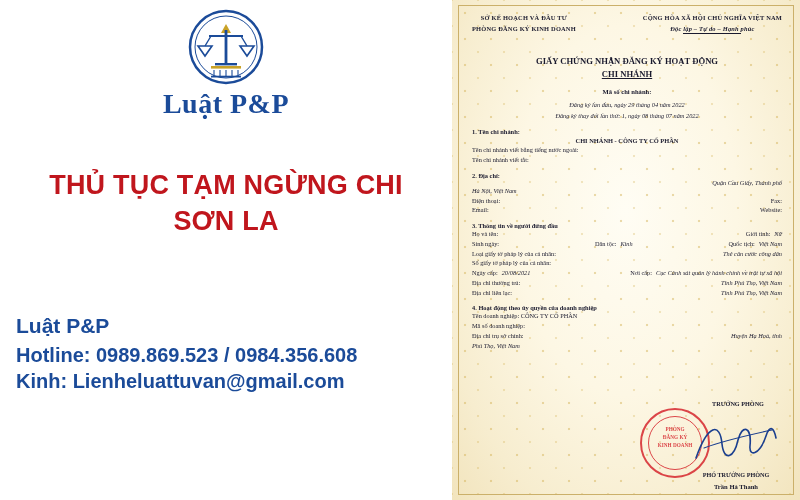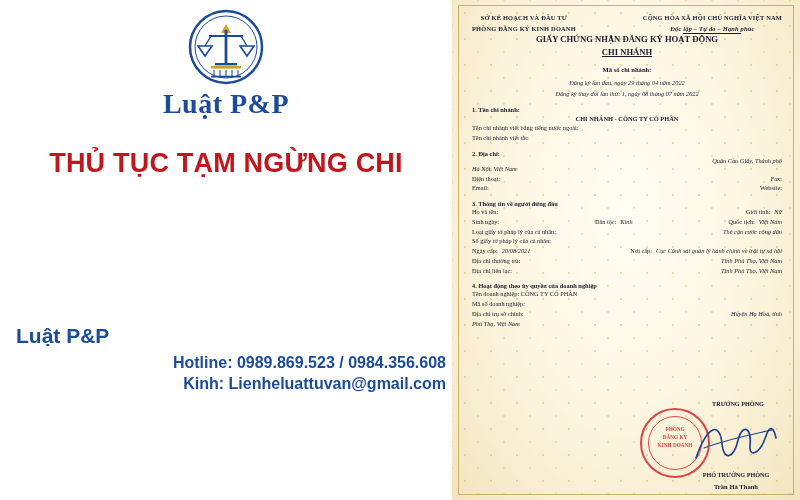--- a/index.html
+++ b/index.html
@@ -52,21 +52,21 @@
     font-size: 28px;
     font-weight: bold;
     color: #1b4b99;
     letter-spacing: 0.5px;
     font-family: "Liberation Serif", serif;
   }
 
   .headline {
     position: absolute;
     left: 14px;
-    top: 146px;
+    top: 168px;
     width: 424px;
     text-align: center;
     color: #c0161d;
     font-size: 27px;
     line-height: 1.33;
     font-weight: bold;
     letter-spacing: 0.2px;
   }
   .headline .ln { display: block; }
 
@@ -76,24 +76,23 @@
     bottom: 28px;
     width: 430px;
     color: #1b4b99;
     font-weight: bold;
   }
   .contact .brand {
     font-size: 21px;
     margin-bottom: 6px;
   }
   .contact .line {
-    font-size: 16px;
+    font-size: 20px;
     margin-bottom: 3px;
     white-space: nowrap;
-    text-align: right;
   }
 
   
   .right {
     position: relative;
     width: 348px;
     height: 500px;
     overflow: hidden;
     background: #fdfaf0;
   }
@@ -146,20 +145,21 @@
   .cert-head .col .l2 { display: block; margin-top: 4px; }
   .cert-head .col .rule {
     width: 58px;
     height: 1px;
     background: #1a1a2e;
     margin: 1px auto 0;
   }
   .cert-head .col.right-col .l2 { font-style: italic; }
 
   .cert-title {
+    margin-top: 22px;
     text-align: center;
   }
   .cert-title .t1 {
     font-size: 8.6px;
     font-weight: bold;
   }
   .cert-title .t2 {
     font-size: 8.6px;
     font-weight: bold;
     margin-top: 3px;
@@ -315,20 +315,21 @@
             <line x1="51" y1="62" x2="51" y2="68"></line>
             <line x1="24" y1="68.6" x2="54" y2="68.6" stroke-width="1.8"></line>
           </g>
         </svg>
       </div>
       <div class="logo-text">Luật P&amp;P</div>
     </div>
 
     <div class="headline">
       <span class="ln">THỦ TỤC TẠM NGỪNG CHI</span>
+      <span class="ln">SƠN LA</span>
     </div>
 
     <div class="contact">
       <div class="brand">Luật P&amp;P</div>
       <div class="line">Hotline: 0989.869.523 / 0984.356.608</div>
       <div class="line">Kinh: Lienheluattuvan@gmail.com</div>
     </div>
   </div>
 
   <div class="right">

